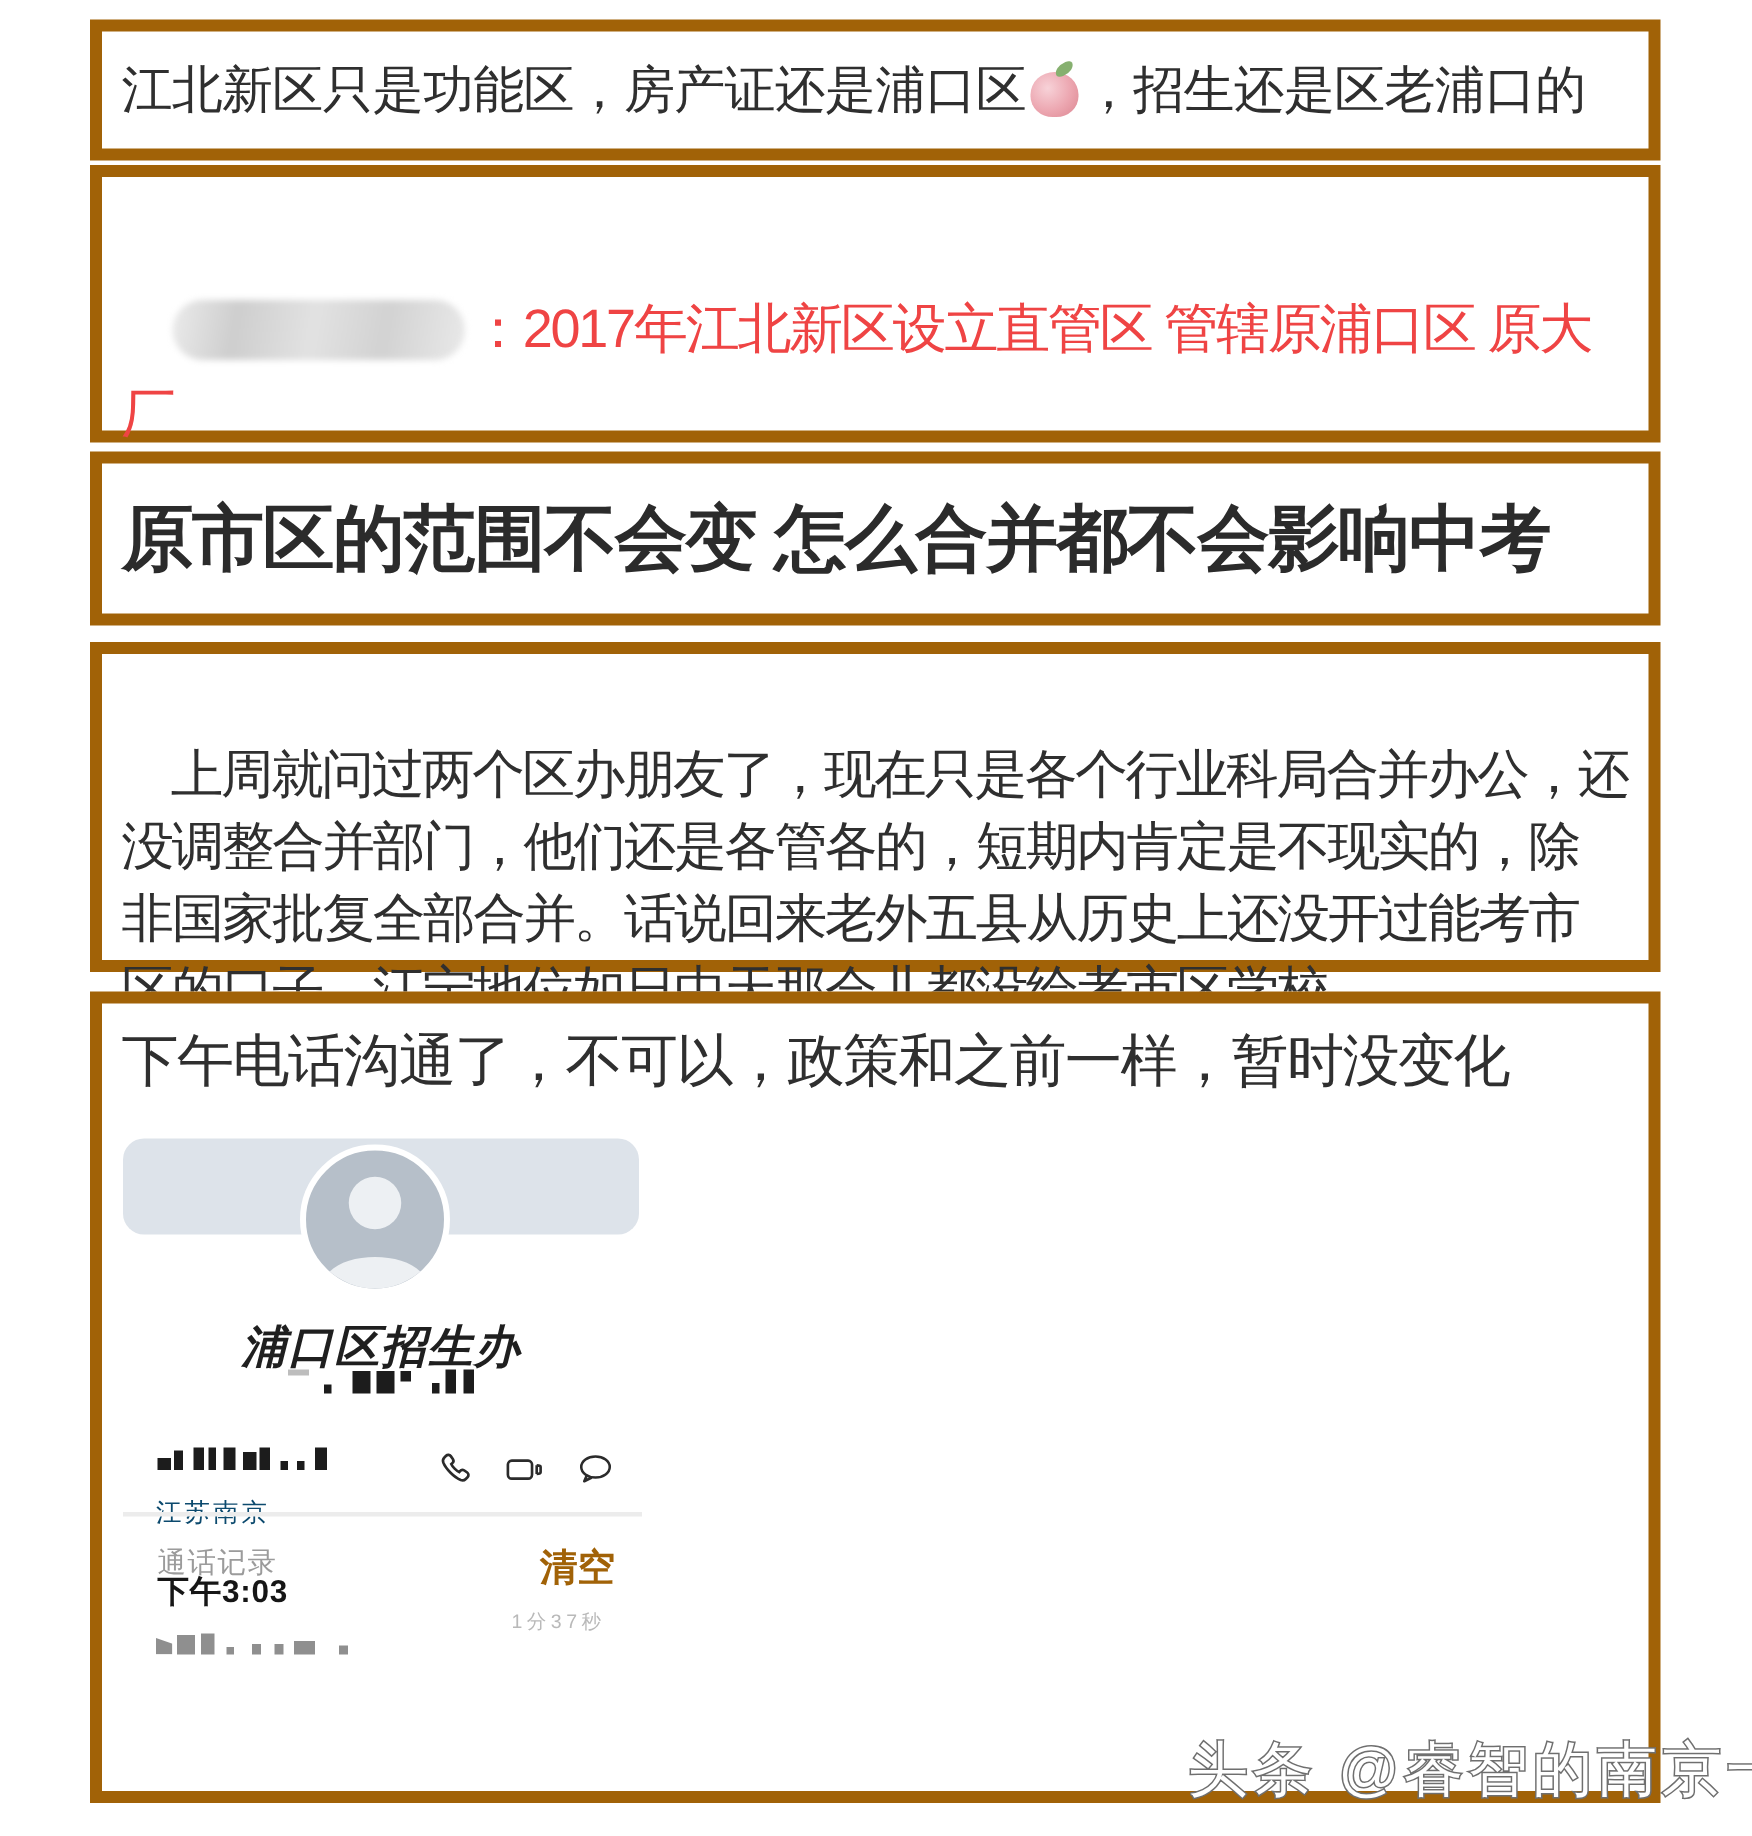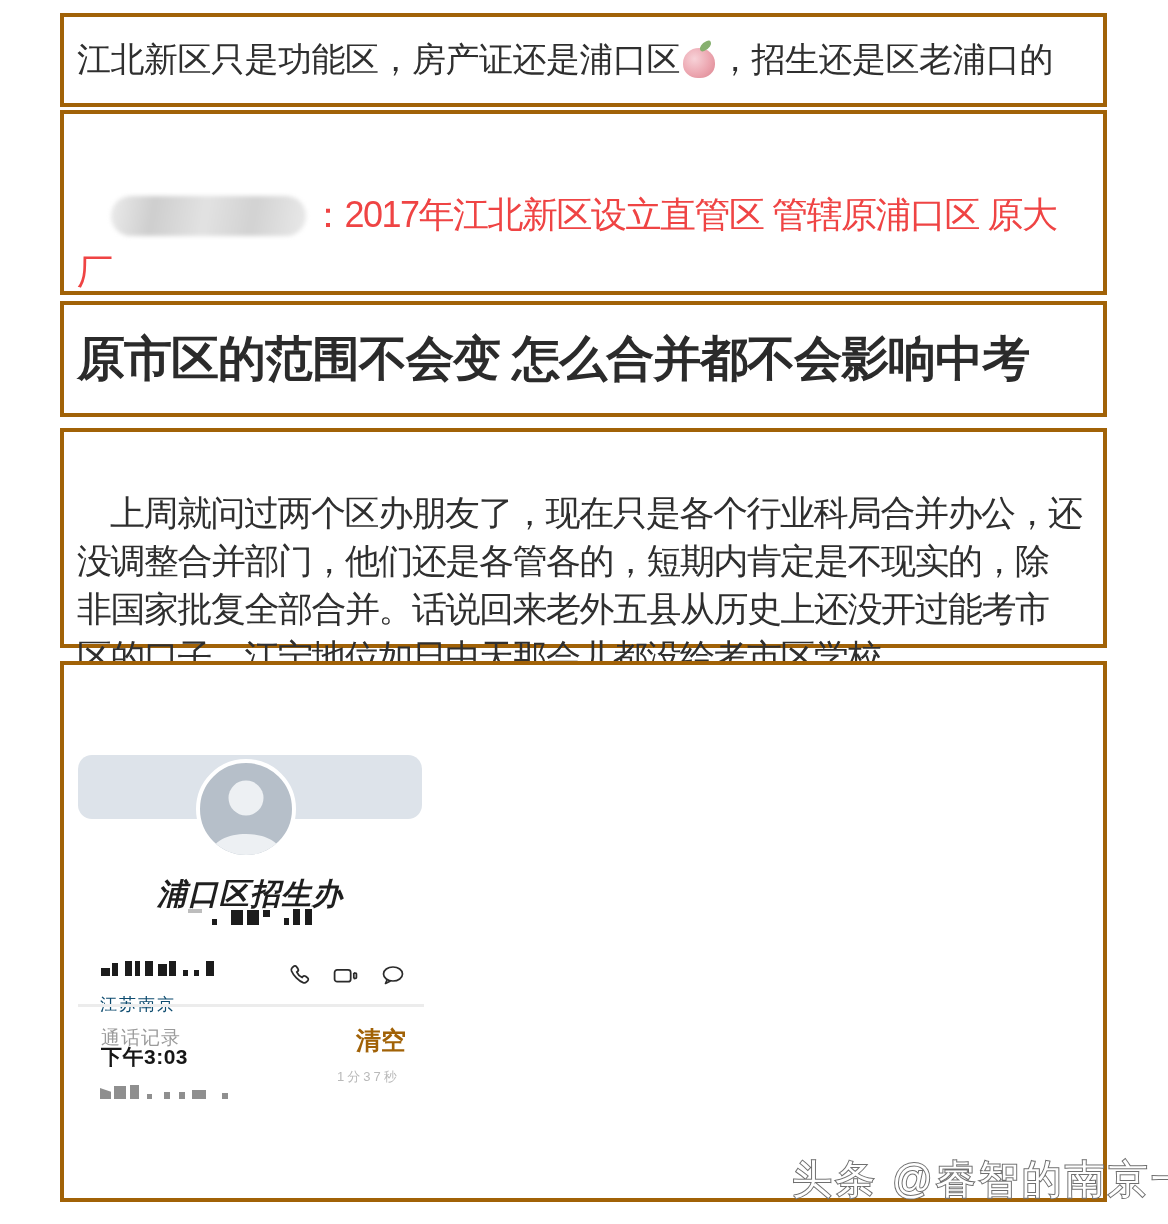--- a/index.html
+++ b/index.html
@@ -2,21 +2,21 @@
 <html><head>
 <meta charset="utf-8">
 <style>
   html,body{margin:0;padding:0;background:#ffffff;}
   .page{
     position:relative;width:1168px;height:1224px;background:#ffffff;overflow:hidden;
     font-family:"Liberation Sans","DejaVu Sans",sans-serif;color:#2e2e2e;
   }
   .shot{
     position:absolute;left:60px;width:1047px;box-sizing:border-box;
-    border:4px solid #a16207;background:#fff;
+    border:8px solid #a16207;background:#fff;
   }
   .shot1{top:13px;height:94px;display:flex;align-items:center;padding-left:13px;
     font-size:34px;letter-spacing:-0.5px;color:#2f2f2f;}
   .shot2{top:110px;height:185px;padding:15px 12px 0 13px;font-size:36px;line-height:57px;
     letter-spacing:-1.5px;white-space:pre-wrap;color:#ef4444;}
   .shot3{top:301px;height:116px;display:flex;align-items:center;padding-left:13px;
     font-size:48px;font-weight:600;letter-spacing:-1px;color:#2b2b2b;}
   .shot4{top:428px;height:220px;padding:9px 8px 0 13px;font-size:35px;line-height:48px;
     letter-spacing:-1.5px;white-space:pre-wrap;color:#2f2f2f;}
   .shot5{top:661px;height:541px;}
@@ -84,20 +84,21 @@
   </div>
 
   <div class="shot shot4">
     <span>上周就问过两个区办朋友了，现在只是各个行业科局合并办公，还
 没调整合并部门，他们还是各管各的，短期内肯定是不现实的，除
 非国家批复全部合并。话说回来老外五县从历史上还没开过能考市
 区的口子，江宁地位如日中天那会儿都没给考市区学校……</span>
   </div>
 
   <div class="shot shot5">
+    <div class="header">下午电话沟通了，不可以，政策和之前一样，暂时没变化</div>
 
     <div class="banner"></div>
 
     <div class="avatar">
       <svg width="92" height="92" viewBox="0 0 92 92">
         <circle cx="46" cy="35" r="17.5" fill="#edf0f3"></circle>
         <path d="M11 92 C11 64 81 64 81 92 Z" fill="#edf0f3"></path>
       </svg>
     </div>
 

